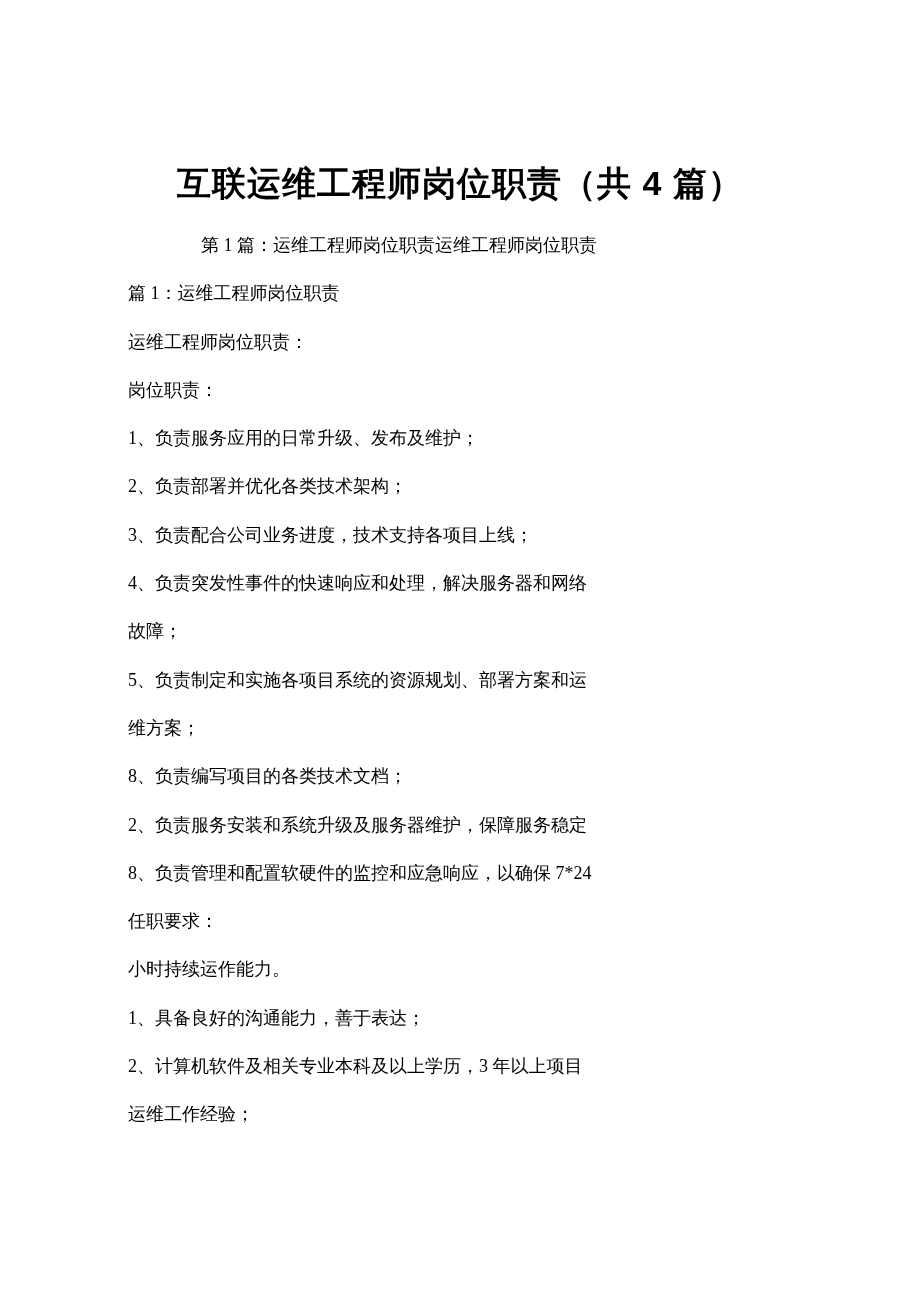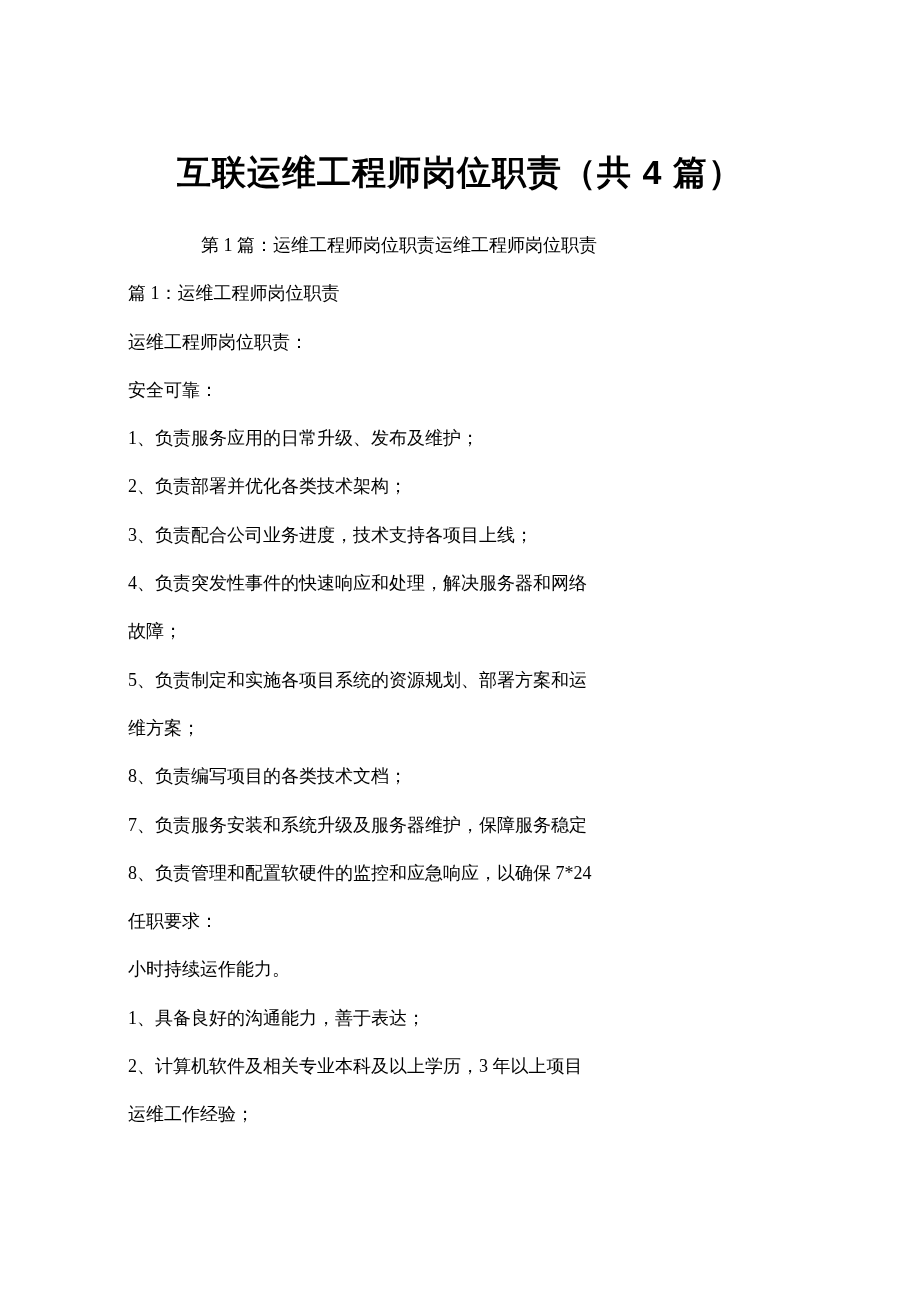--- a/index.html
+++ b/index.html
@@ -18,21 +18,21 @@
     background: #ffffff;
     color: #000000;
     overflow: hidden;
     font-family: "Liberation Serif", "DejaVu Serif", serif;
   }
   .doc-title {
     position: absolute;
     top: 146px;
     left: 0;
     right: 0;
-    margin: 7px;
+    margin: 18px;
     text-align: center;
     font-family: "Liberation Sans", "DejaVu Sans", sans-serif;
     font-weight: 700;
     font-size: 34px;
     line-height: 38px;
     letter-spacing: 1px;
     white-space: nowrap;
   }
   .doc-body {
     position: absolute;
@@ -51,30 +51,30 @@
 </style>
 </head>
 <body>
 
 <div class="page">
   <h1 class="doc-title">互联运维工程师岗位职责（共 4 篇）</h1>
   <div class="doc-body">
       <div class="doc-line indent">第 1 篇：运维工程师岗位职责运维工程师岗位职责</div>
       <div class="doc-line">篇 1：运维工程师岗位职责</div>
       <div class="doc-line">运维工程师岗位职责：</div>
-      <div class="doc-line">安全可靠：</div>
+      <div class="doc-line">岗位职责：</div>
       <div class="doc-line">1、负责服务应用的日常升级、发布及维护；</div>
       <div class="doc-line">2、负责部署并优化各类技术架构；</div>
       <div class="doc-line">3、负责配合公司业务进度，技术支持各项目上线；</div>
       <div class="doc-line">4、负责突发性事件的快速响应和处理，解决服务器和网络</div>
       <div class="doc-line">故障；</div>
       <div class="doc-line">5、负责制定和实施各项目系统的资源规划、部署方案和运</div>
       <div class="doc-line">维方案；</div>
       <div class="doc-line">8、负责编写项目的各类技术文档；</div>
-      <div class="doc-line">7、负责服务安装和系统升级及服务器维护，保障服务稳定</div>
+      <div class="doc-line">2、负责服务安装和系统升级及服务器维护，保障服务稳定</div>
       <div class="doc-line">8、负责管理和配置软硬件的监控和应急响应，以确保 7*24</div>
       <div class="doc-line">任职要求：</div>
       <div class="doc-line">小时持续运作能力。</div>
       <div class="doc-line">1、具备良好的沟通能力，善于表达；</div>
       <div class="doc-line">2、计算机软件及相关专业本科及以上学历，3 年以上项目</div>
       <div class="doc-line">运维工作经验；</div>
     </div>
 </div>
 
 </body></html>

